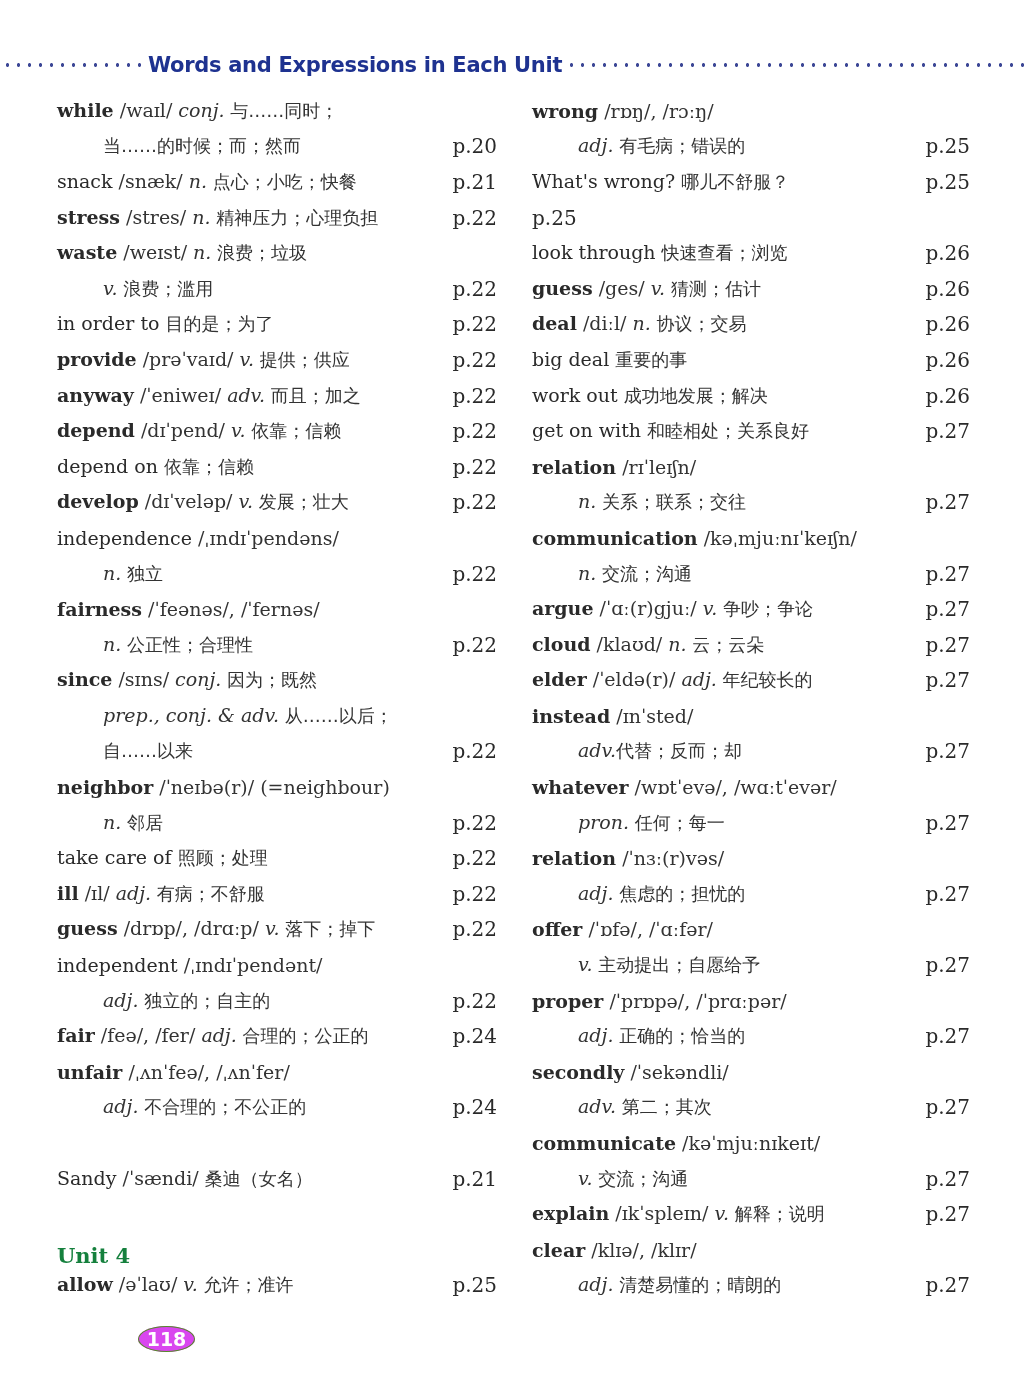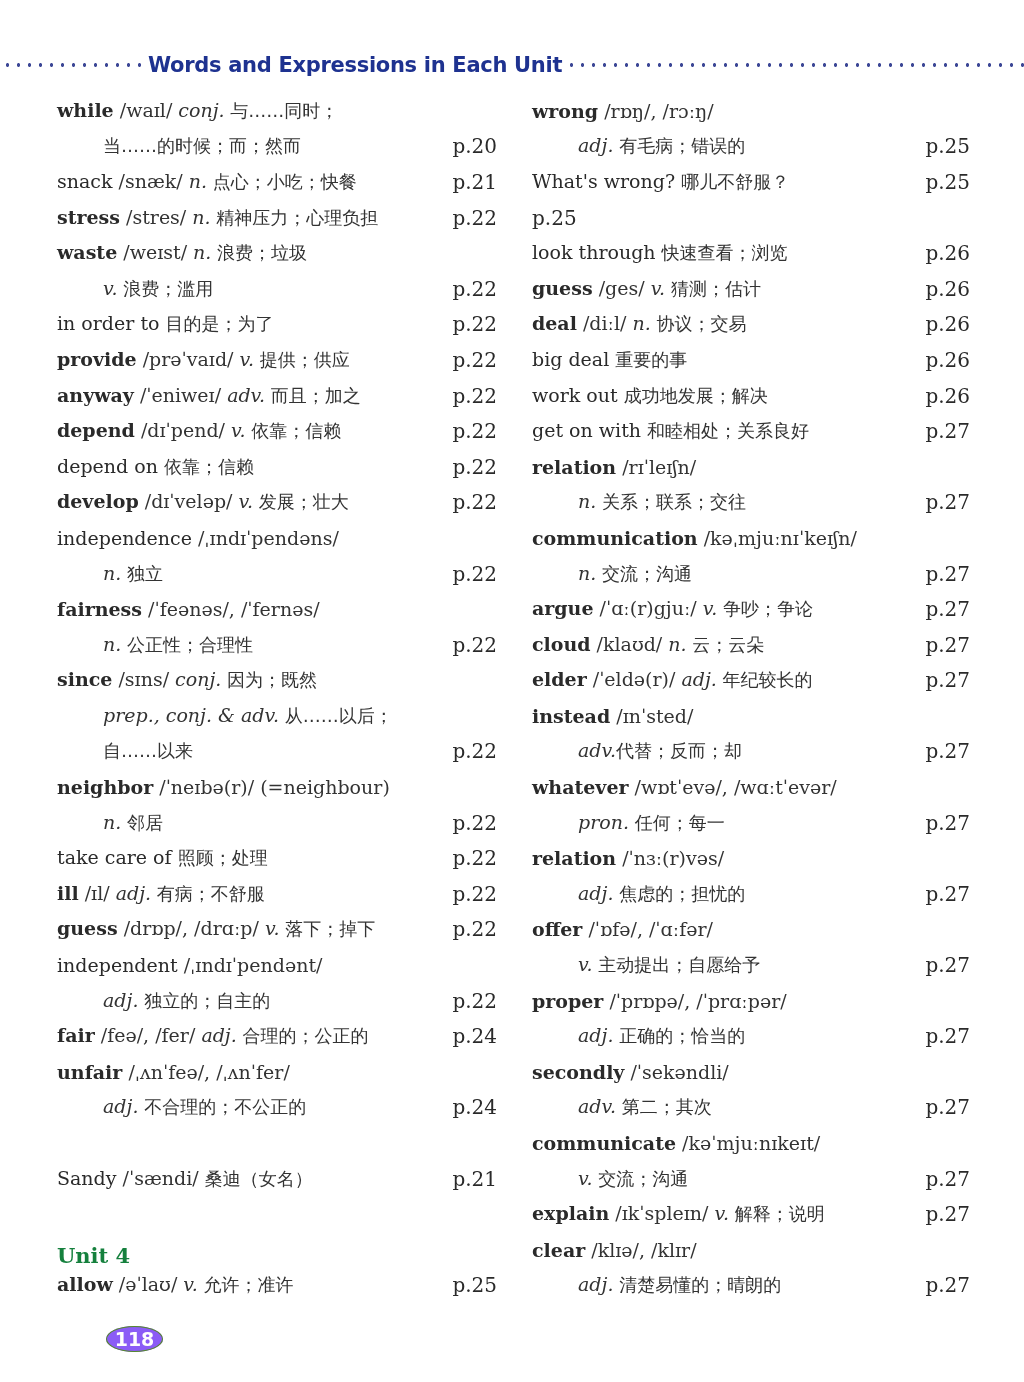--- a/index.html
+++ b/index.html
@@ -23,22 +23,22 @@
   .row .txt { display: block; }
   .row.indent .txt { padding-left: 46px; }
   .hw { font-weight: bold; color: #2a2a2a; }
   .pho { color: #333; }
   .pos { font-style: italic; color: #333; }
   .zh { color: #333; font-family: "DejaVu Sans", sans-serif; font-size: 18px; }
   .page { color: #2a2a2a; font-size: 20px; }
   .spacer { height: 35.6px; }
   .unit-title { font-weight: bold; font-size: 21px; color: #15803d; height: 35.6px;
                 display: flex; align-items: flex-end; }
-  .page-badge { position: absolute; left: 106px; top: 1326px; width: 57px; height: 26px;
-                border-radius: 50%; background: #8b5cf6; color: #fff;
+  .page-badge { position: absolute; left: 138px; top: 1326px; width: 57px; height: 26px;
+                border-radius: 50%; background: #d946ef; color: #fff;
                 font-family: "DejaVu Sans", "Liberation Sans", sans-serif; font-weight: bold;
                 font-size: 19px; display: flex; align-items: center; justify-content: center;
                 box-shadow: inset 0 0 0 1px #558a28; }
 </style>
 </head>
 <body>
 
 <div class="header">
   <div class="dots left"></div>
   <div class="header-title">Words and Expressions in Each Unit</div>

